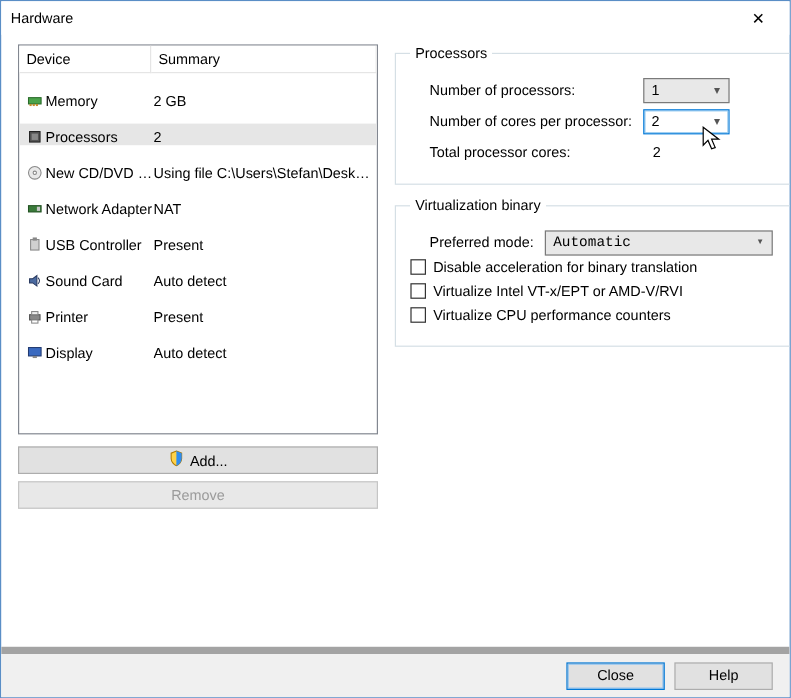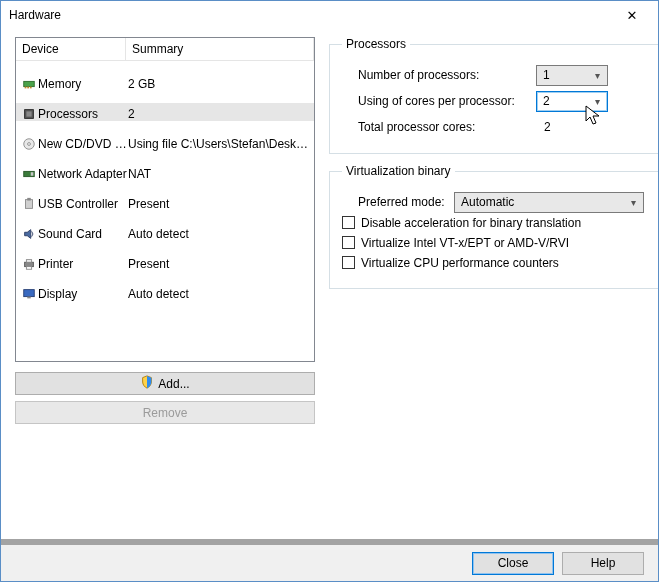--- a/index.html
+++ b/index.html
@@ -119,21 +119,21 @@
     height: 21px;
     border: 1px solid #7a7a7a;
     background: #e8e8e8;
     display: flex;
     align-items: center;
     justify-content: space-between;
     padding: 0 1px 0 6px;
     font-size: 12px;
     width: 72px;
   }
-  .select.wide { width: 144px; }
+  .select.wide { width: 144px; font-family: Liberation Mono, monospace; }
   .select.focus {
     background: #fff;
     border: 1px solid #0078d7;
     box-shadow: 0 0 0 1px #a0cff1 inset;
   }
   .select .chev { width: 17px; text-align: center; font-size: 10px; color:#555; }
 
   .chk-row {
     display: flex;
     align-items: flex-start;
@@ -299,21 +299,21 @@
           <span class="lbl">Number of processors:</span>
           <div class="val">
             <div class="select">
               <span>1</span>
               <span class="chev">▾</span>
             </div>
           </div>
         </div>
 
         <div class="form-row">
-          <span class="lbl">Using of cores per processor:</span>
+          <span class="lbl">Number of cores per processor:</span>
           <div class="val">
             <div class="select focus">
               <span>2</span>
               <span class="chev">▾</span>
             </div>
           </div>
         </div>
 
         <div class="form-row static-val">
           <span class="lbl">Total processor cores:</span>

